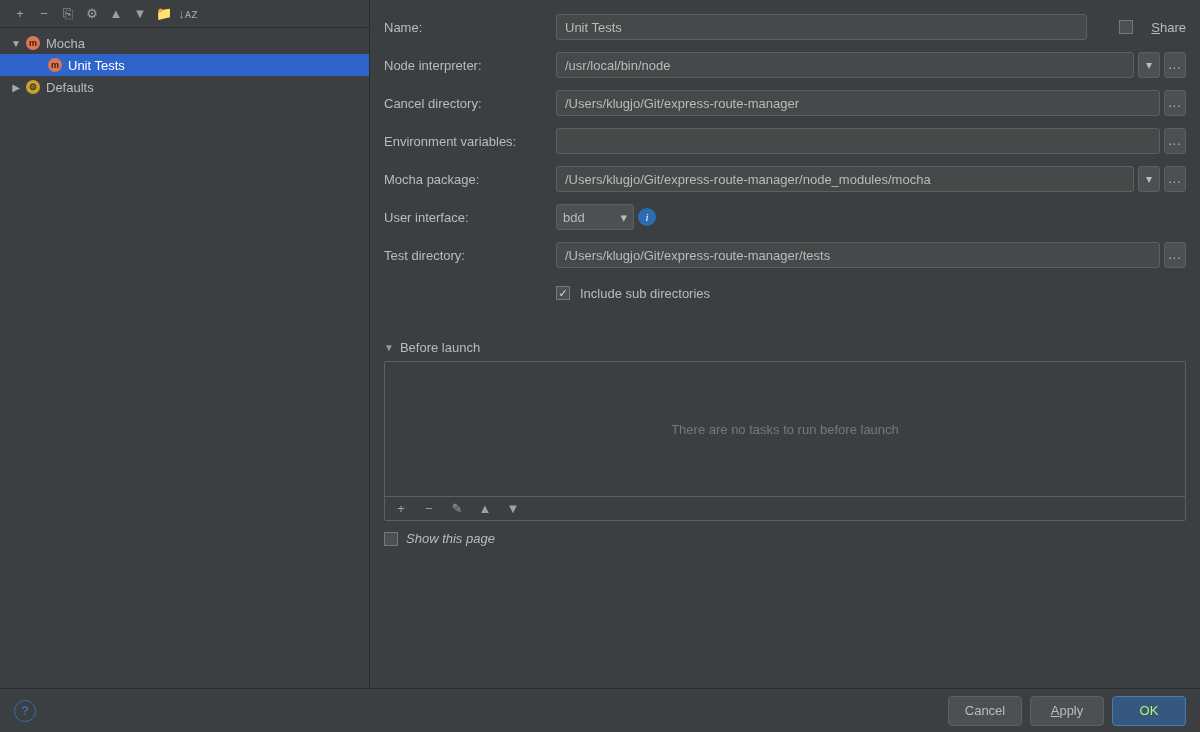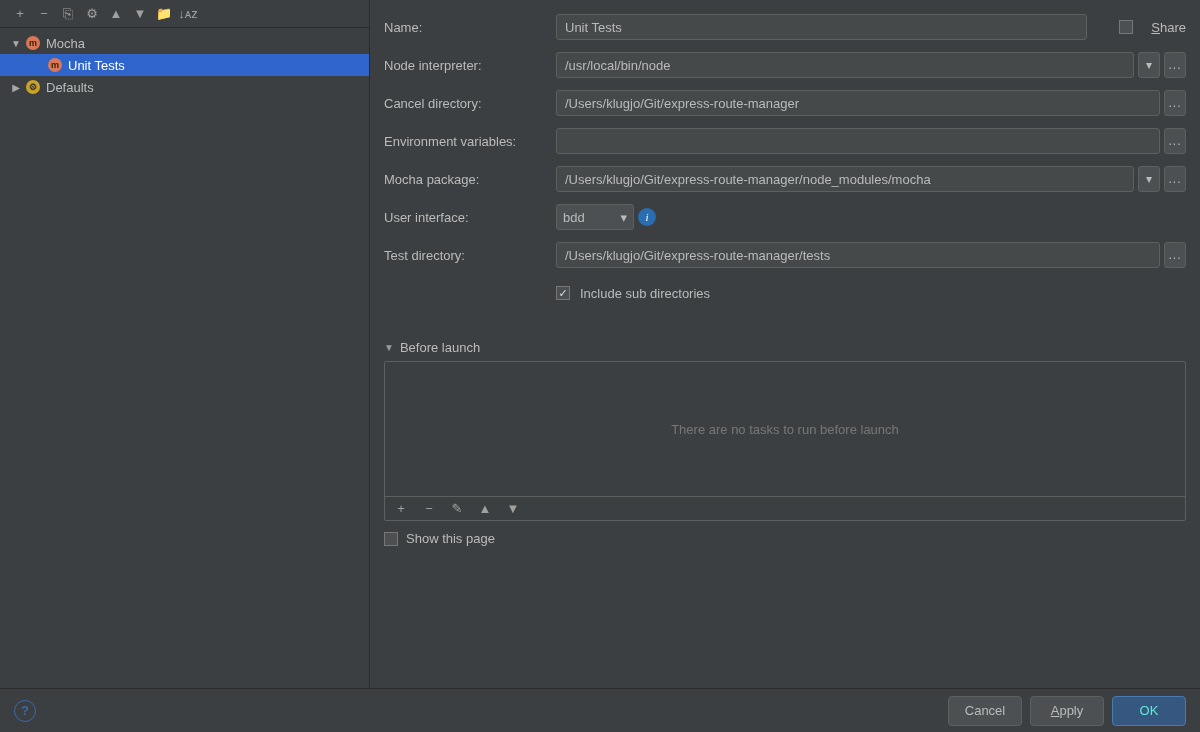--- a/index.html
+++ b/index.html
@@ -184,20 +184,21 @@
     height: 24px;
     border-top: 1px solid #5e6060;
     display: flex; align-items: center;
     padding: 0 6px;
     gap: 8px;
     color: #888;
   }
   .show-page {
     display: flex; align-items: center; gap: 8px;
     margin-top: 10px;
+    font-style: italic;
   }
 
   
   .footer {
     height: 44px;
     border-top: 1px solid #2b2b2b;
     display: flex;
     align-items: center;
     padding: 0 14px;
     gap: 8px;
@@ -219,21 +220,21 @@
     border: 1px solid #5e6060;
     background: #4c5052;
     color: #bbbbbb;
     border-radius: 4px;
     cursor: pointer;
     display: flex; align-items: center; justify-content: center;
   }
   .btn.primary {
     background: #365880;
     border-color: #4a7bb0;
-    color: #5eead4;
+    color: #bef264;
   }
 
   
   .insert-icon {
     width: 14px; height: 14px;
     border: 1px solid #9a9a9a;
     position: relative;
   }
   .insert-icon::after {
     content: "↘";

